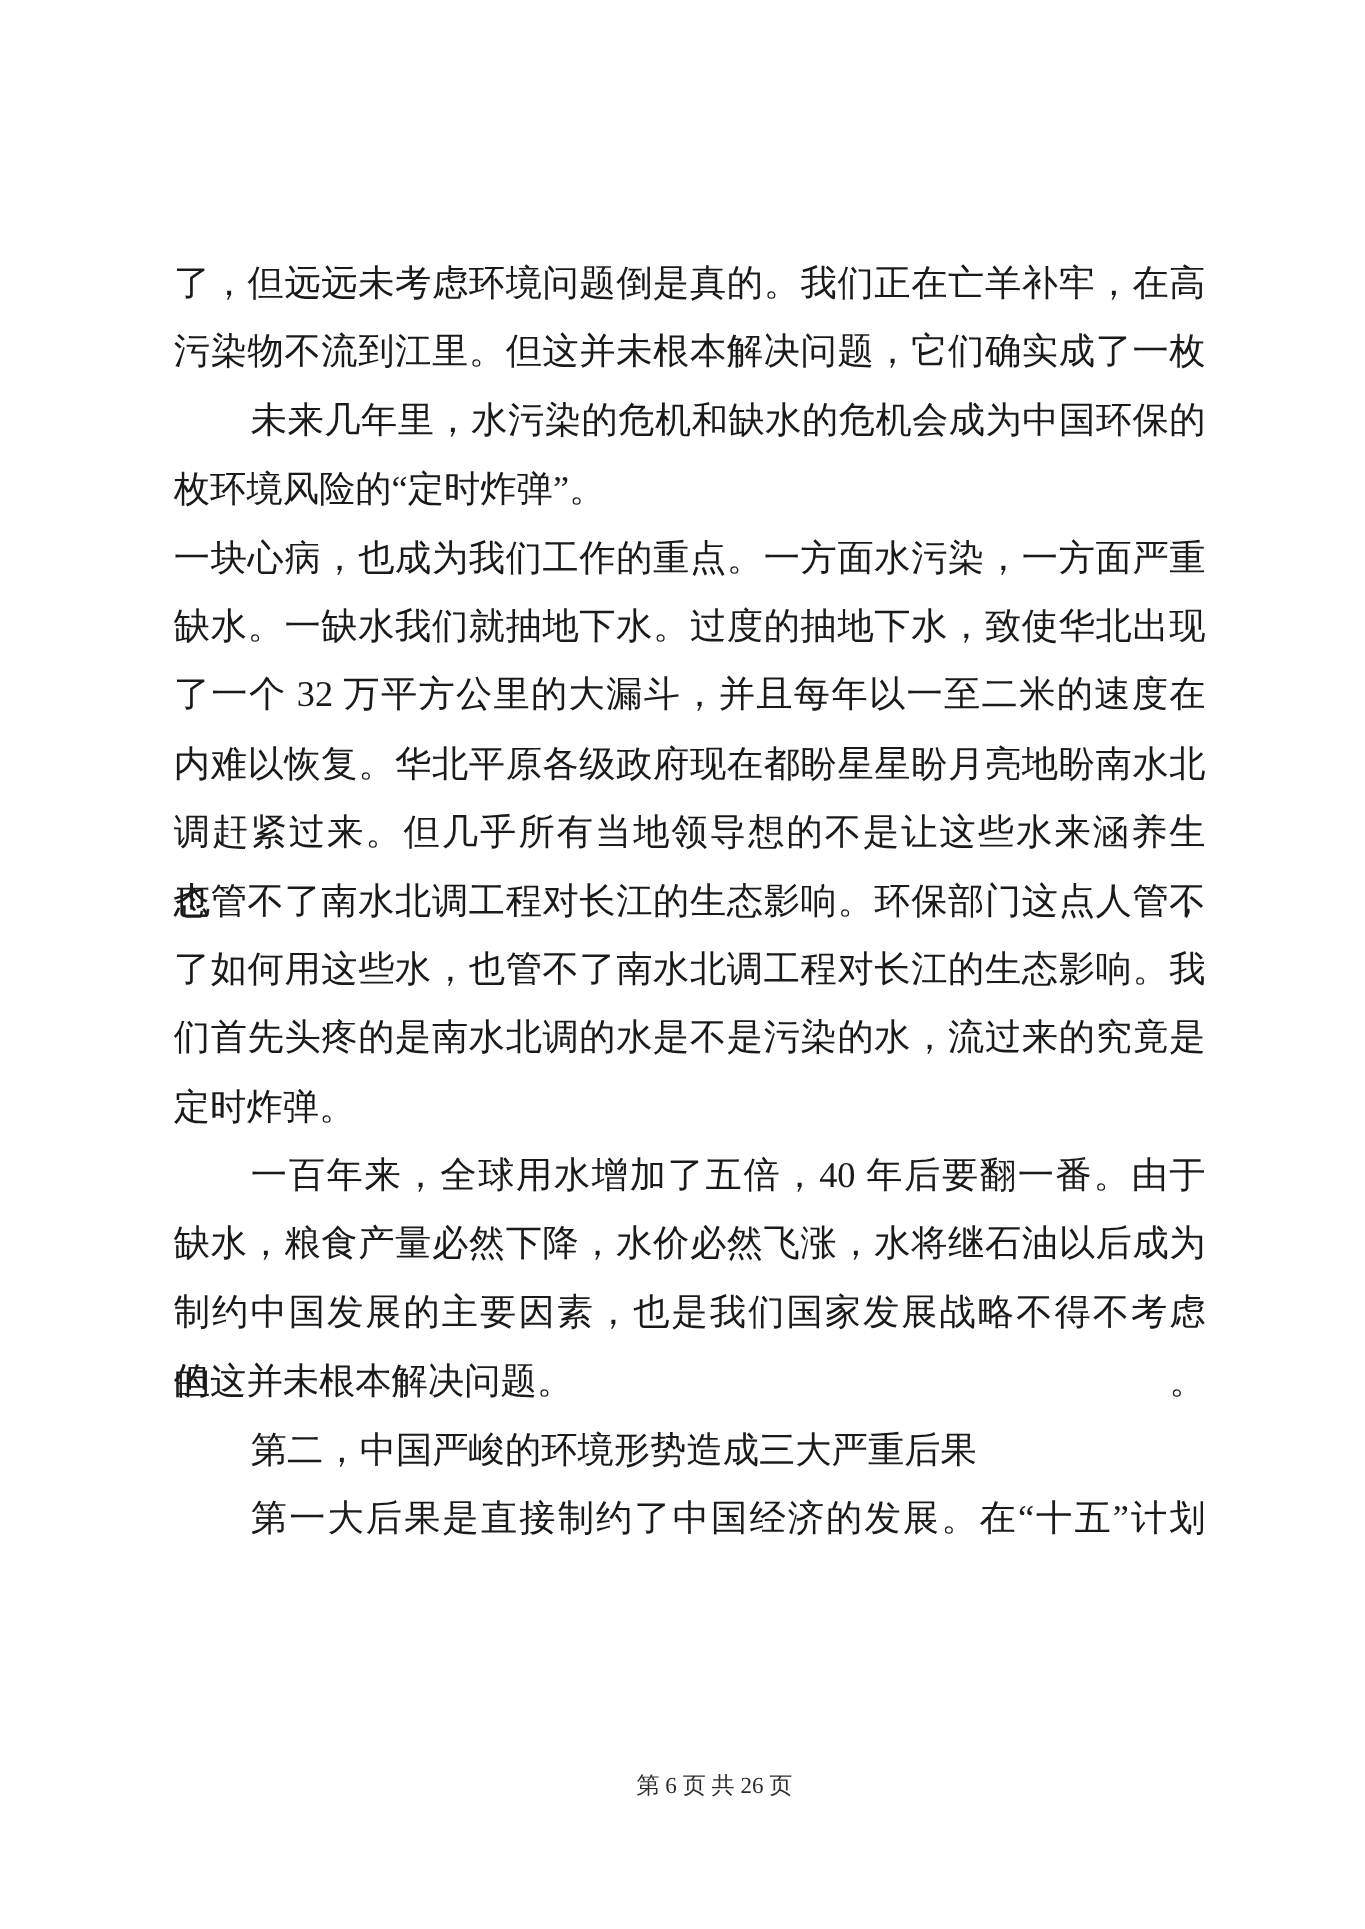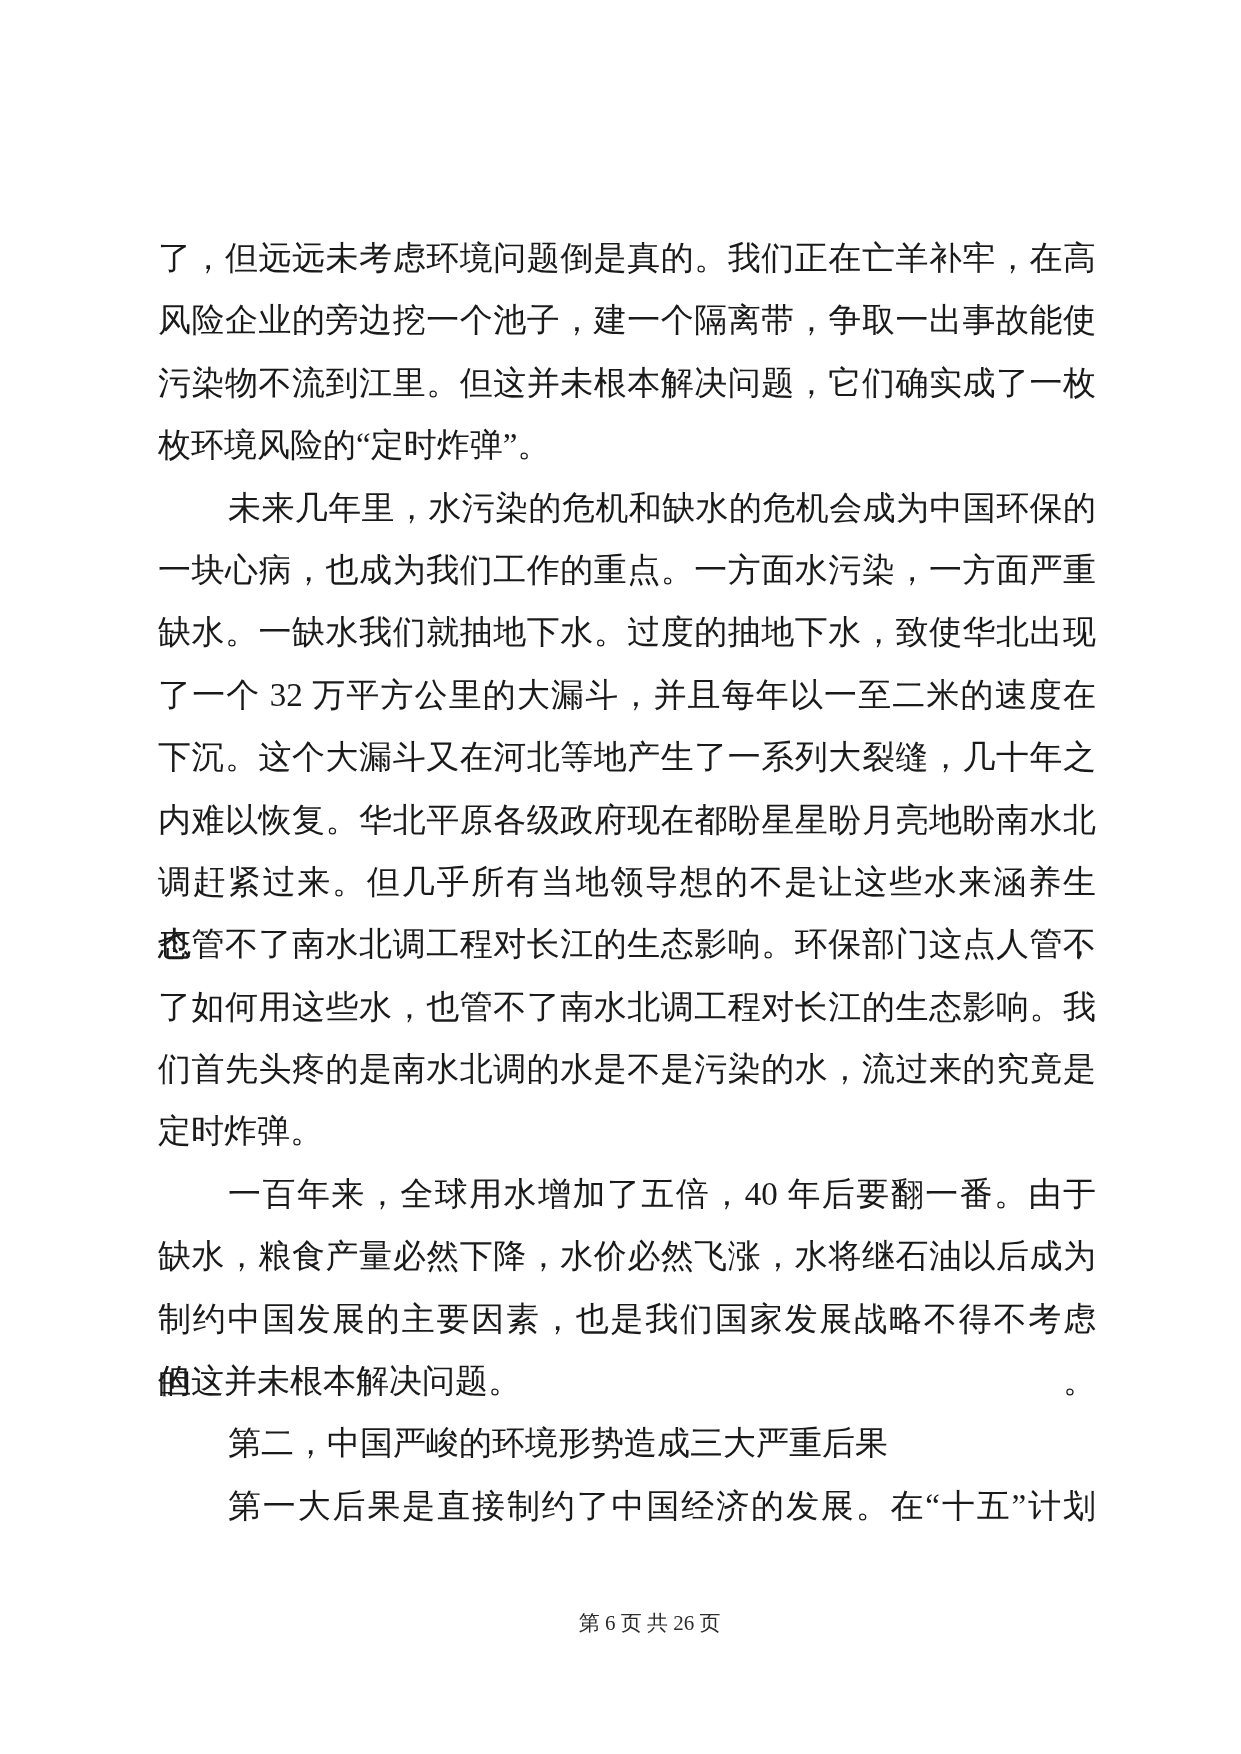--- a/index.html
+++ b/index.html
@@ -49,28 +49,26 @@
     font-size: 21px;
     color: #2b2b2b;
   }
 </style>
 </head>
 <body>
 
 <div class="page">
   <div class="body-text">
     <div class="line">了，但远远未考虑环境问题倒是真的。我们正在亡羊补牢，在高</div>
-    <div class="line">风险企业的旁边挖一个池子，建一个隔离带，争取一出事故能使</div>
     <div class="line">污染物不流到江里。但这并未根本解决问题，它们确实成了一枚</div>
+    <div class="line indent">未来几年里，水污染的危机和缺水的危机会成为中国环保的</div>
     <div class="line end">枚环境风险的“定时炸弹”。</div>
-    <div class="line indent">未来几年里，水污染的危机和缺水的危机会成为中国环保的</div>
     <div class="line">一块心病，也成为我们工作的重点。一方面水污染，一方面严重</div>
     <div class="line">缺水。一缺水我们就抽地下水。过度的抽地下水，致使华北出现</div>
     <div class="line">了一个 32 万平方公里的大漏斗，并且每年以一至二米的速度在</div>
-    <div class="line">下沉。这个大漏斗又在河北等地产生了一系列大裂缝，几十年之</div>
     <div class="line">内难以恢复。华北平原各级政府现在都盼星星盼月亮地盼南水北</div>
     <div class="line">调赶紧过来。但几乎所有当地领导想的不是让这些水来涵养生态，</div>
     <div class="line">也管不了南水北调工程对长江的生态影响。环保部门这点人管不</div>
     <div class="line">了如何用这些水，也管不了南水北调工程对长江的生态影响。我</div>
     <div class="line">们首先头疼的是南水北调的水是不是污染的水，流过来的究竟是</div>
     <div class="line end">定时炸弹。</div>
     <div class="line indent">一百年来，全球用水增加了五倍，40 年后要翻一番。由于</div>
     <div class="line">缺水，粮食产量必然下降，水价必然飞涨，水将继石油以后成为</div>
     <div class="line">制约中国发展的主要因素，也是我们国家发展战略不得不考虑的。</div>
     <div class="line end">但这并未根本解决问题。</div>

